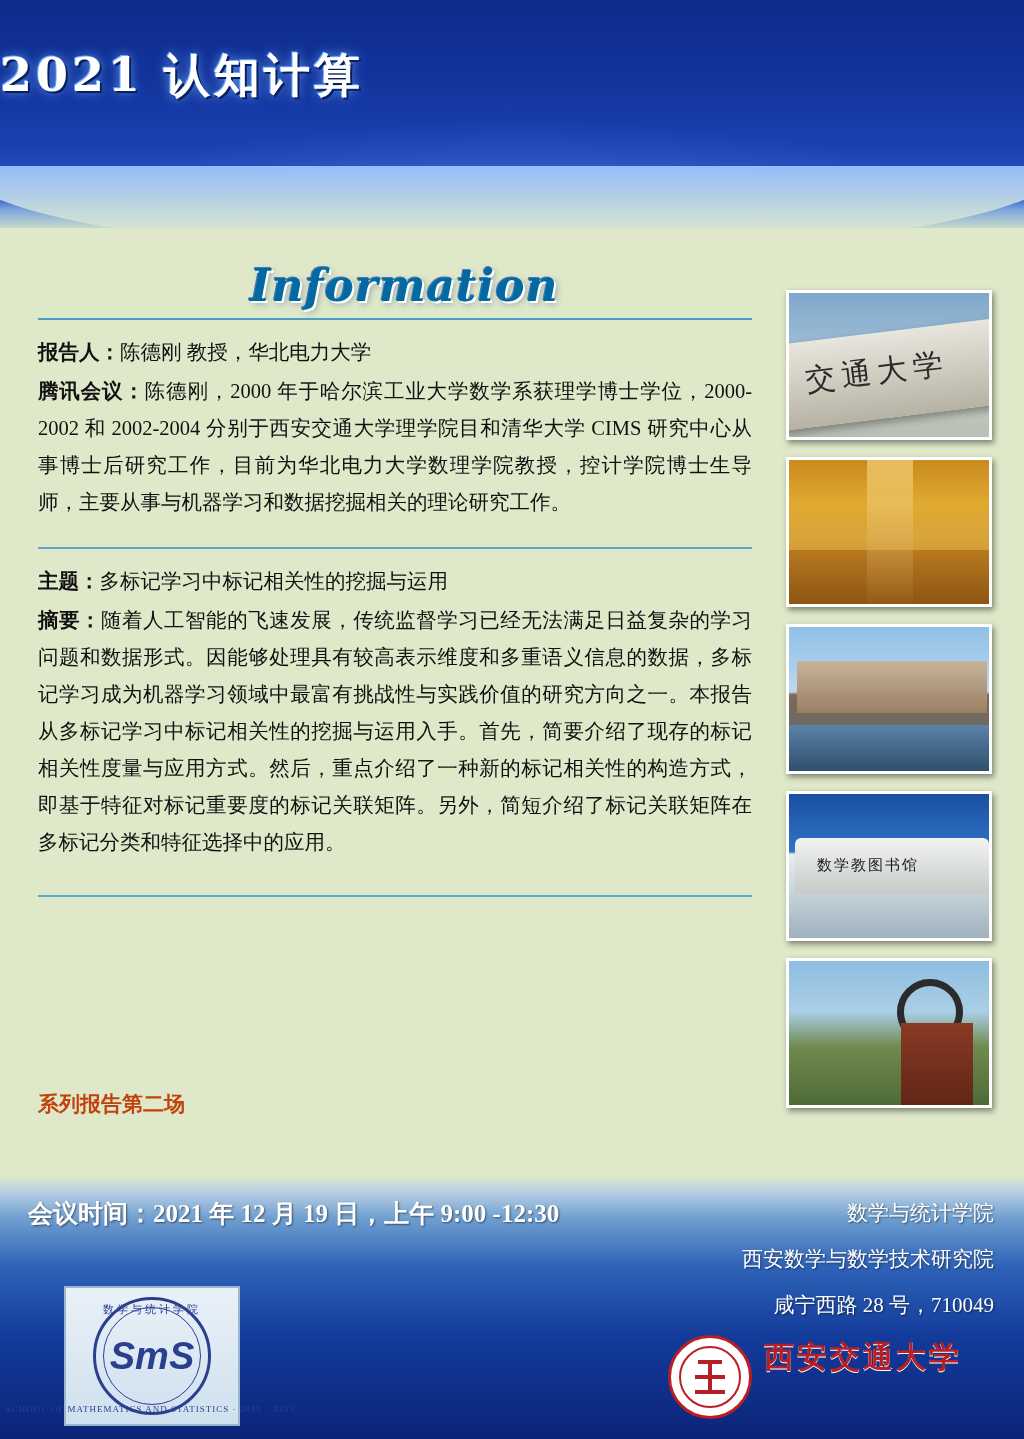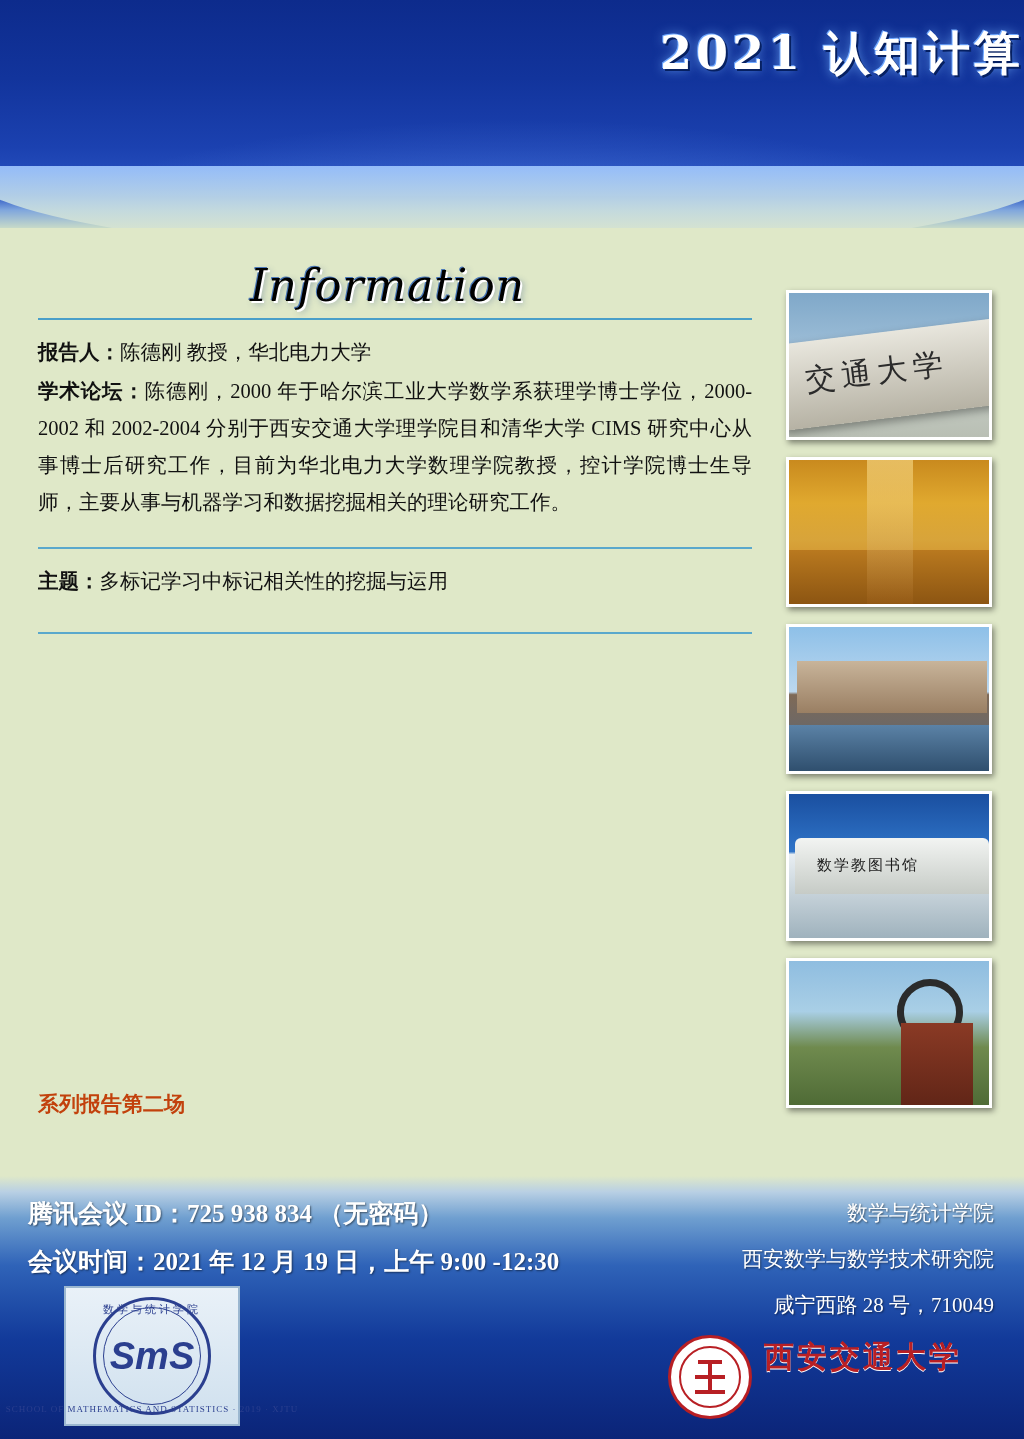--- a/index.html
+++ b/index.html
@@ -18,22 +18,22 @@
     background:linear-gradient(180deg,#0d2b8c 0%,#12349c 40%,#1b41b0 75%,#2a55c4 100%);
     overflow:hidden;
   }
   .header:after{
     content:""; position:absolute; left:-60px; top:118px; width:1160px; height:180px;
     border-radius:50% 50% 0 0 / 100% 100% 0 0;
     background:radial-gradient(ellipse at 50% 100%, rgba(120,170,255,0.55), rgba(30,70,180,0) 70%);
   }
   .header-title {
     position:relative; z-index:2;
-    text-align:right;
-    padding-top:22px;
+    text-align:left;
+    padding-top:44px;
     color:#ffffff;
     font-family:"DejaVu Serif", serif;
     font-weight:bold;
     font-size:46px;
     line-height:62px;
     letter-spacing:4px;
     text-shadow:
       2px 2px 0 #062061,
       -1px -1px 0 #6fa8ff,
       0 0 12px rgba(120,180,255,0.85);
@@ -53,23 +53,23 @@
 
   
   .main {
     position:absolute; left:0; top:228px; width:1024px; height:948px;
     background:#dfe8c8;
   }
 
   .info-title {
     position:absolute; left:250px; top:32px;
     font-family:"DejaVu Serif", serif;
-    font-style:italic; font-weight:normal;
+    font-style:italic; font-weight:bold;
     font-size:44px;
-    color:#000000;
+    color:#0369a1;
     text-shadow:
       2px 2px 0 #ffffff,
       -1px -1px 0 #4a78b8,
       3px 3px 6px rgba(60,90,140,0.45);
     letter-spacing:1px;
   }
 
   .content {
     position:absolute; left:38px; top:90px; width:714px;
   }
@@ -254,50 +254,52 @@
 
   <div class="content">
 
     <div class="rule"></div>
 
     <p class="p tight">
       <b>报告人：</b><span>陈德刚  教授，华北电力大学</span>
     </p>
 
     <p class="p">
-      <b>学术论坛：</b><span>陈德刚，2000 年于哈尔滨工业大学数学系获理学博士学位，2000-2002 和 2002-2004 分别于西安交通大学理学院目和清华大学 CIMS 研究中心从事博士后研究工作，目前为华北电力大学数理学院教授，控计学院博士生导师，主要从事与机器学习和数据挖掘相关的理论研究工作。</span>
+      <b>腾讯会议：</b><span>陈德刚，2000 年于哈尔滨工业大学数学系获理学博士学位，2000-2002 和 2002-2004 分别于西安交通大学理学院目和清华大学 CIMS 研究中心从事博士后研究工作，目前为华北电力大学数理学院教授，控计学院博士生导师，主要从事与机器学习和数据挖掘相关的理论研究工作。</span>
     </p>
 
     <div class="block-gap"></div>
     <div class="rule thin"></div>
 
     <p class="p tight">
       <b>主题：</b><span>多标记学习中标记相关性的挖掘与运用</span>
     </p>
 
+    <p class="p">
+      <b>摘要：</b><span>随着人工智能的飞速发展，传统监督学习已经无法满足日益复杂的学习问题和数据形式。因能够处理具有较高表示维度和多重语义信息的数据，多标记学习成为机器学习领域中最富有挑战性与实践价值的研究方向之一。本报告从多标记学习中标记相关性的挖掘与运用入手。首先，简要介绍了现存的标记相关性度量与应用方式。然后，重点介绍了一种新的标记相关性的构造方式，即基于特征对标记重要度的标记关联矩阵。另外，简短介绍了标记关联矩阵在多标记分类和特征选择中的应用。</span>
+    </p>
 
     <div class="block-gap-lg"></div>
     <div class="rule thin"></div>
   </div>
 
   <div class="series-note">系列报告第二场</div>
 
   <div class="photos">
     <div class="photo ph1"></div>
     <div class="photo ph2"></div>
     <div class="photo ph3"></div>
     <div class="photo ph4"></div>
     <div class="photo ph5"></div>
   </div>
 </div>
 
 <div class="footer">
 
   <div class="footer-left">
-    <div>腾讯会议 ID：725 938 834 （无密码）</div>
     <div>会议时间：2021 年 12 月 19 日，上午 9:00 -12:30</div>
   </div>
 
   <div class="footer-right">
     <div>数学与统计学院</div>
     <div>西安数学与数学技术研究院</div>
     <div>咸宁西路 28 号，710049</div>
   </div>
 
   <div class="sms-logo">

